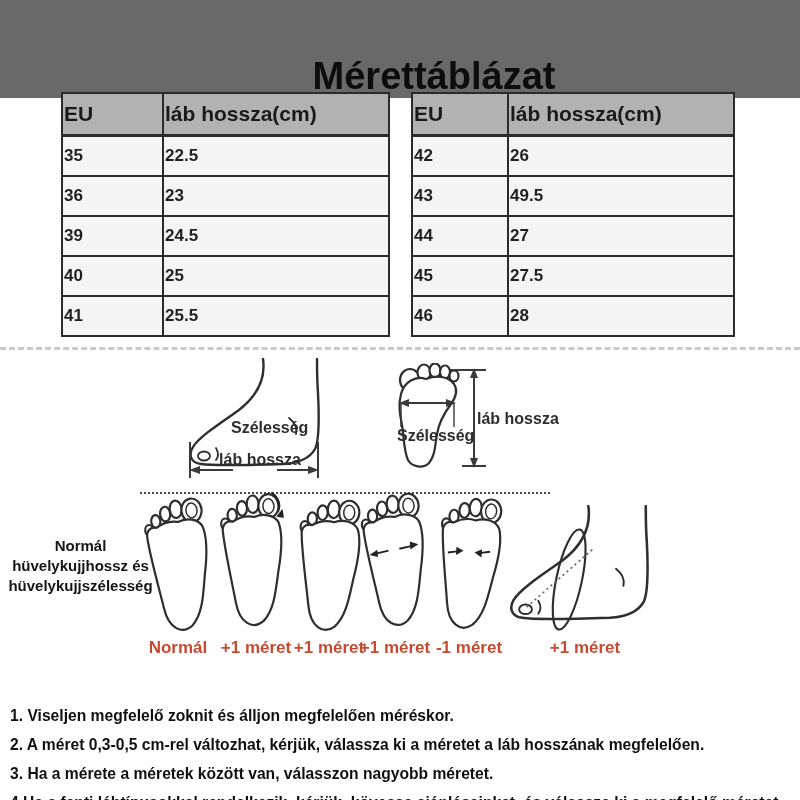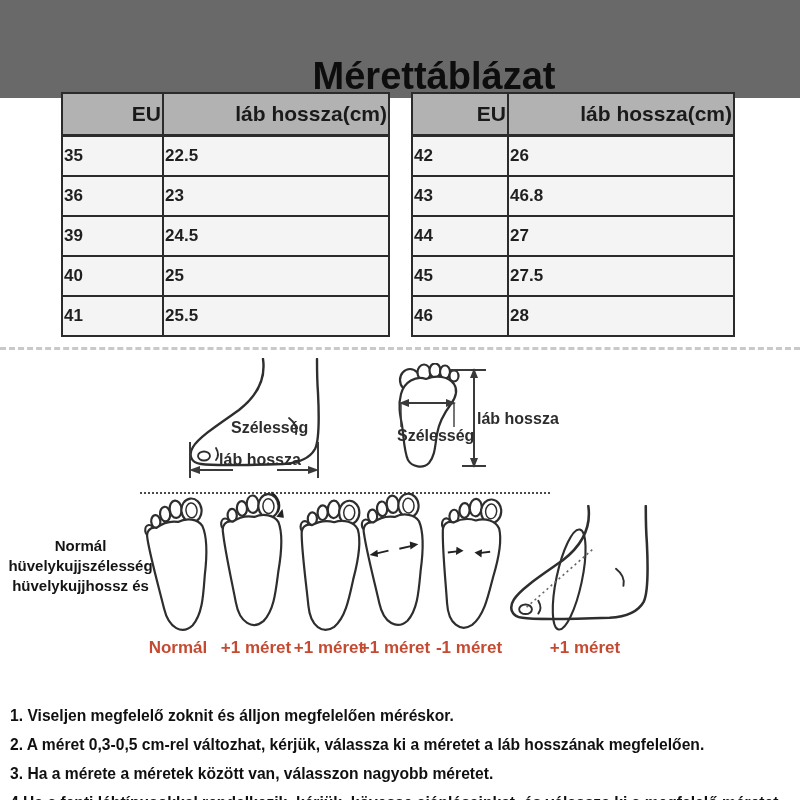--- a/index.html
+++ b/index.html
@@ -21,21 +21,21 @@
     position:absolute;top:92px;height:245px;
     border-collapse:collapse;background:var(--table_row_bg,#f4f4f4);
     border:2px solid var(--table_border,#2b2b2b);
   }
   table.t-left{left:61px;width:329px;}
   table.t-right{left:411px;width:324px;}
   .size-table th{
     background:var(--table_header_bg,#b2b2b2);
     border:2px solid var(--table_border,#2b2b2b);
     border-bottom:3px solid var(--table_border,#2b2b2b);
-    font-size:21px;font-weight:bold;color:#1a1a1a;height:38px;text-align:right;
+    font-size:21px;font-weight:bold;color:#1a1a1a;height:38px;text-align:left;
   }
   table.t-left th:first-child{width:97px;}
   table.t-right th:first-child{width:92px;}
   .size-table td{
     border:2px solid var(--table_border,#2b2b2b);
     font-size:17px;font-weight:bold;color:#1f1f1f;text-align:left;height:25px;
   }
   
   .dashed-divider{
     position:absolute;left:0;top:347px;width:800px;height:0;
@@ -133,21 +133,21 @@
           <th>láb hossza(cm)</th>
         </tr>
       </thead>
       <tbody>
         <tr>
           <td>42</td>
           <td>26</td>
         </tr>
         <tr>
           <td>43</td>
-          <td>46.8</td>
+          <td>49.5</td>
         </tr>
         <tr>
           <td>44</td>
           <td>27</td>
         </tr>
         <tr>
           <td>45</td>
           <td>27.5</td>
         </tr>
         <tr>
@@ -195,22 +195,22 @@
     <polygon points="80,5 76,15 84,15" fill="#3a3a3a"></polygon>
     <polygon points="80,105 76,95 84,95" fill="#3a3a3a"></polygon>
   </svg>
   <span class="diag-label" style="left:397px;top:427px">Szélesség</span>
   <span class="diag-label" style="left:477px;top:410px">láb hossza</span>
 
   <div class="dotted-line"></div>
 
   <div class="note">
     <div>Normál</div>
+    <div>hüvelykujjhossz és</div>
     <div>hüvelykujjszélesség</div>
-    <div>hüvelykujjhossz és</div>
   </div>
 
   <svg class="foot" style="left:146px;top:497px;transform:rotate(-6deg)" viewBox="0 0 72 152">
       <use href="#foot-top"></use>
     </svg>
 
   <svg class="foot" style="left:220px;top:492px;transform:rotate(-3deg)" viewBox="0 0 72 152">
     <use href="#foot-top"></use>
     <path d="M60,1 q12,10 6,22" fill="none" stroke="#222" stroke-width="2"></path>
     <polygon points="64,28 71,20 73,30" fill="#222"></polygon>

